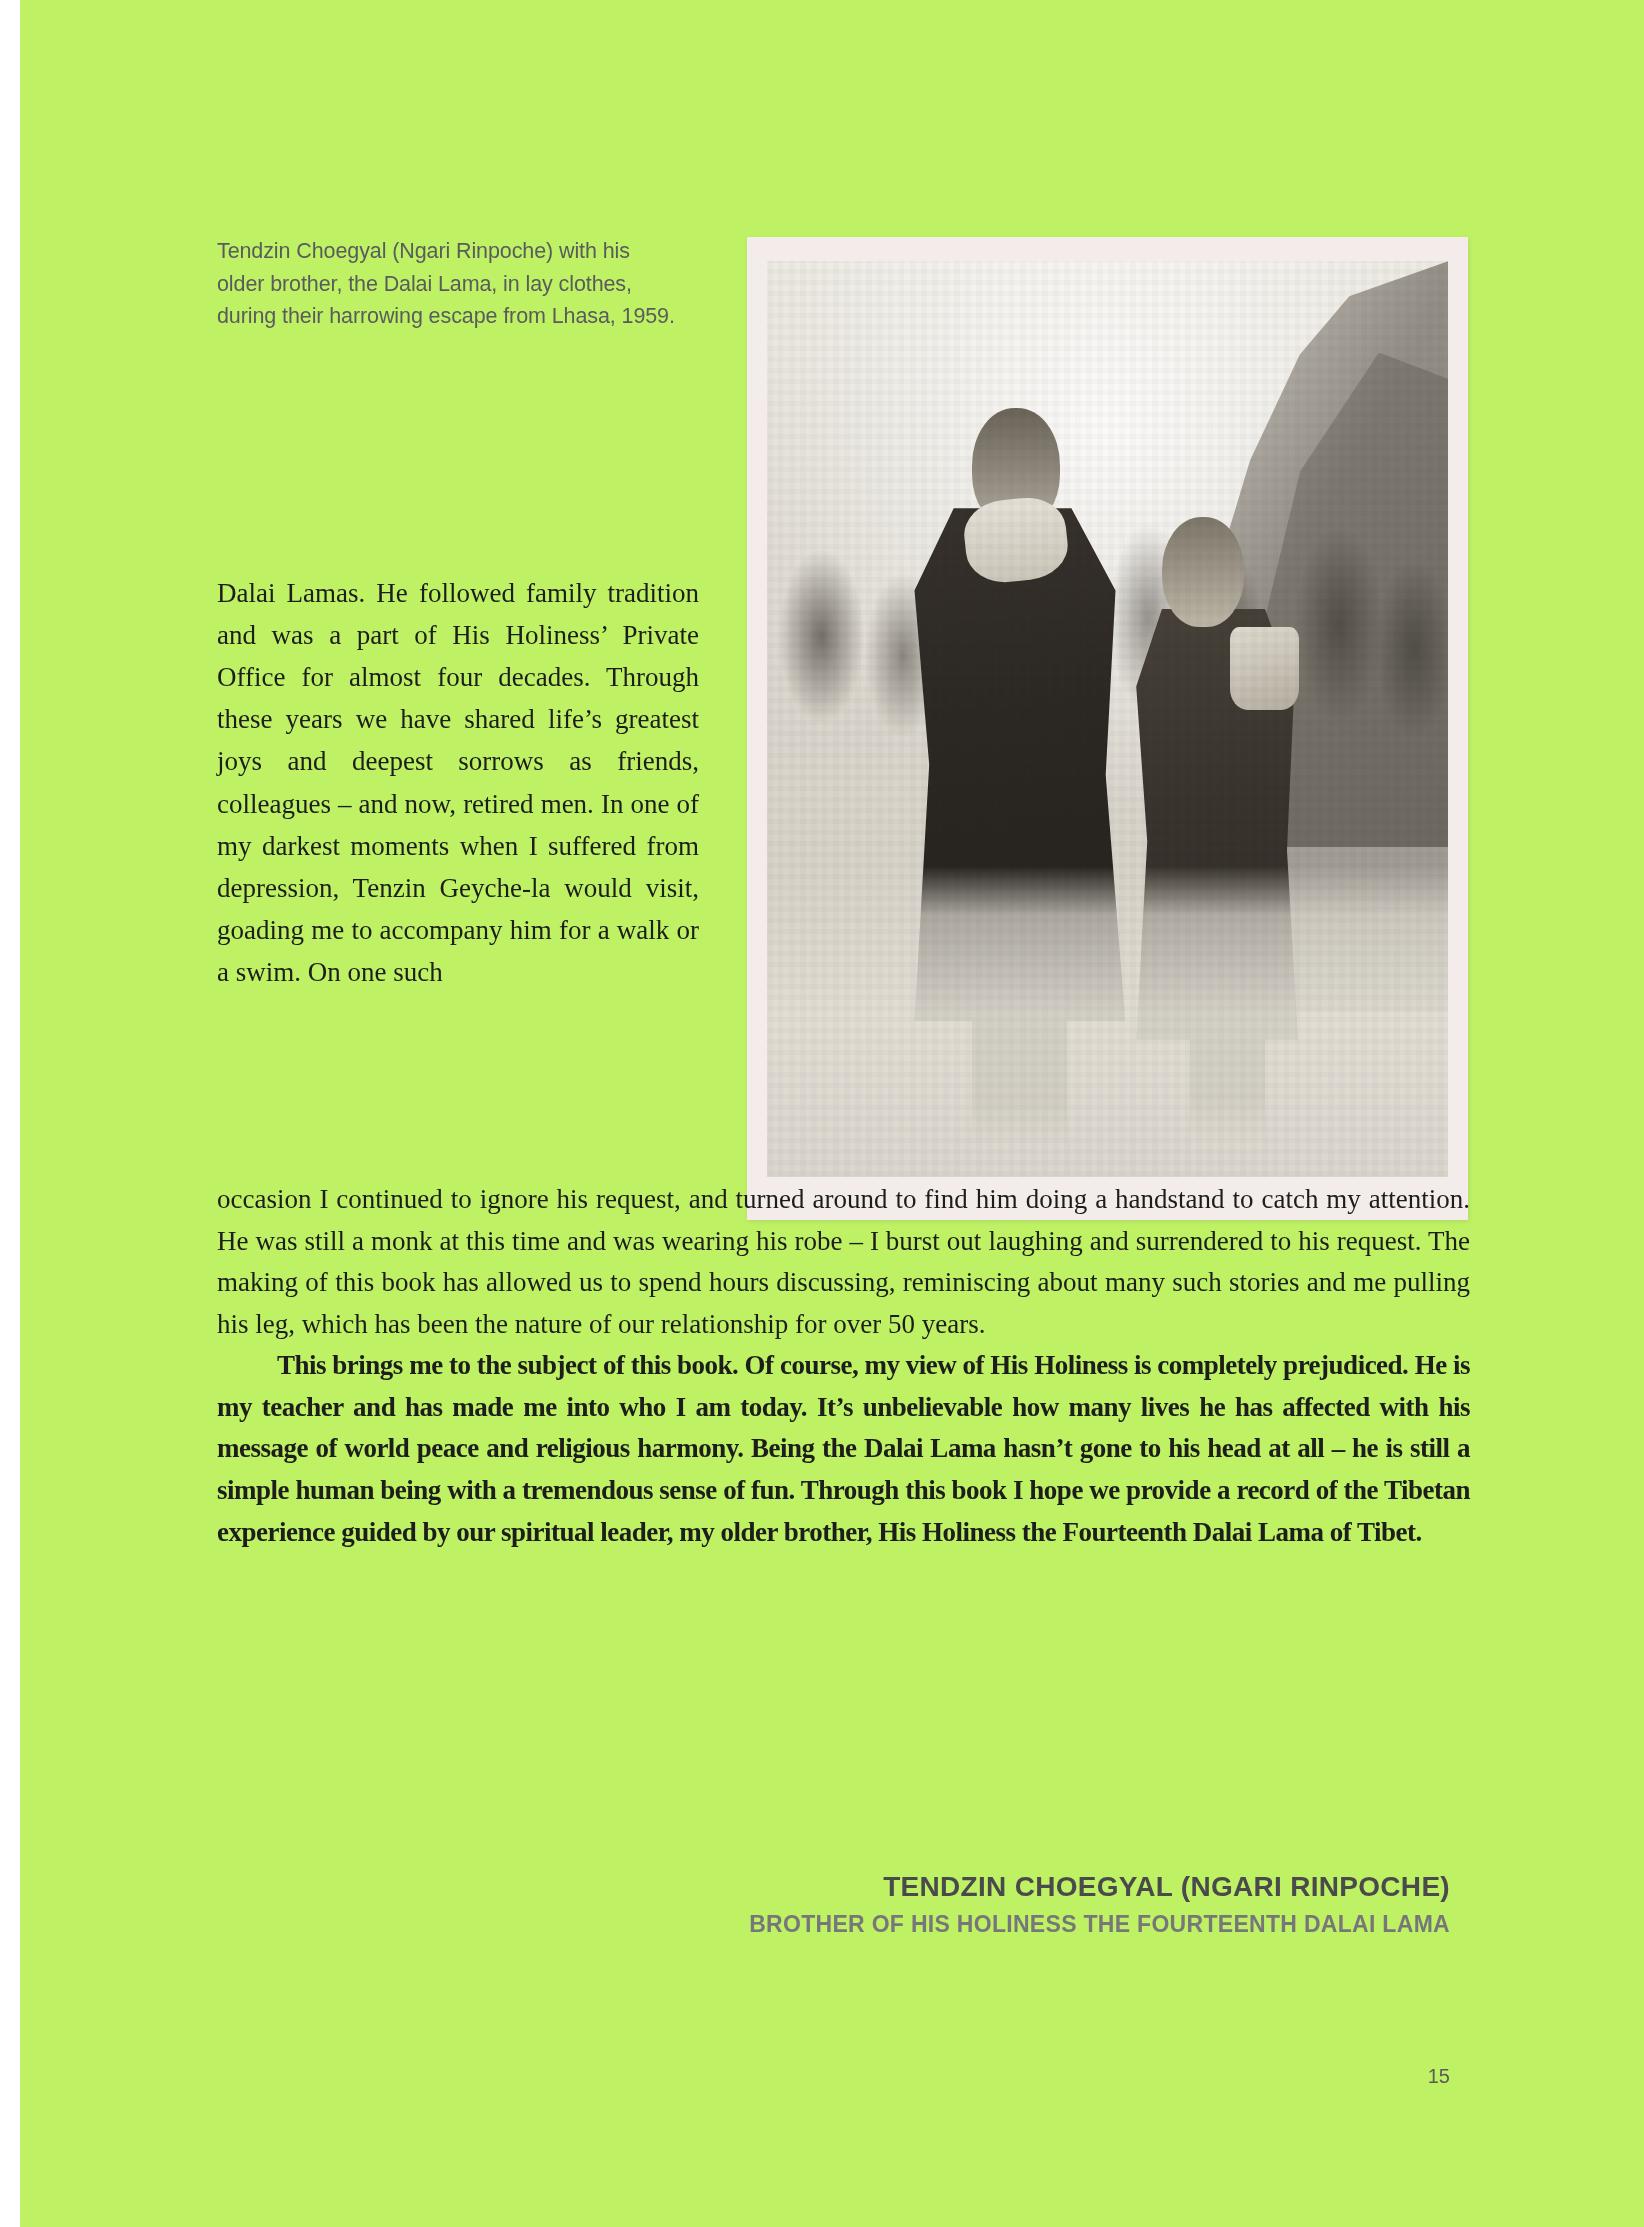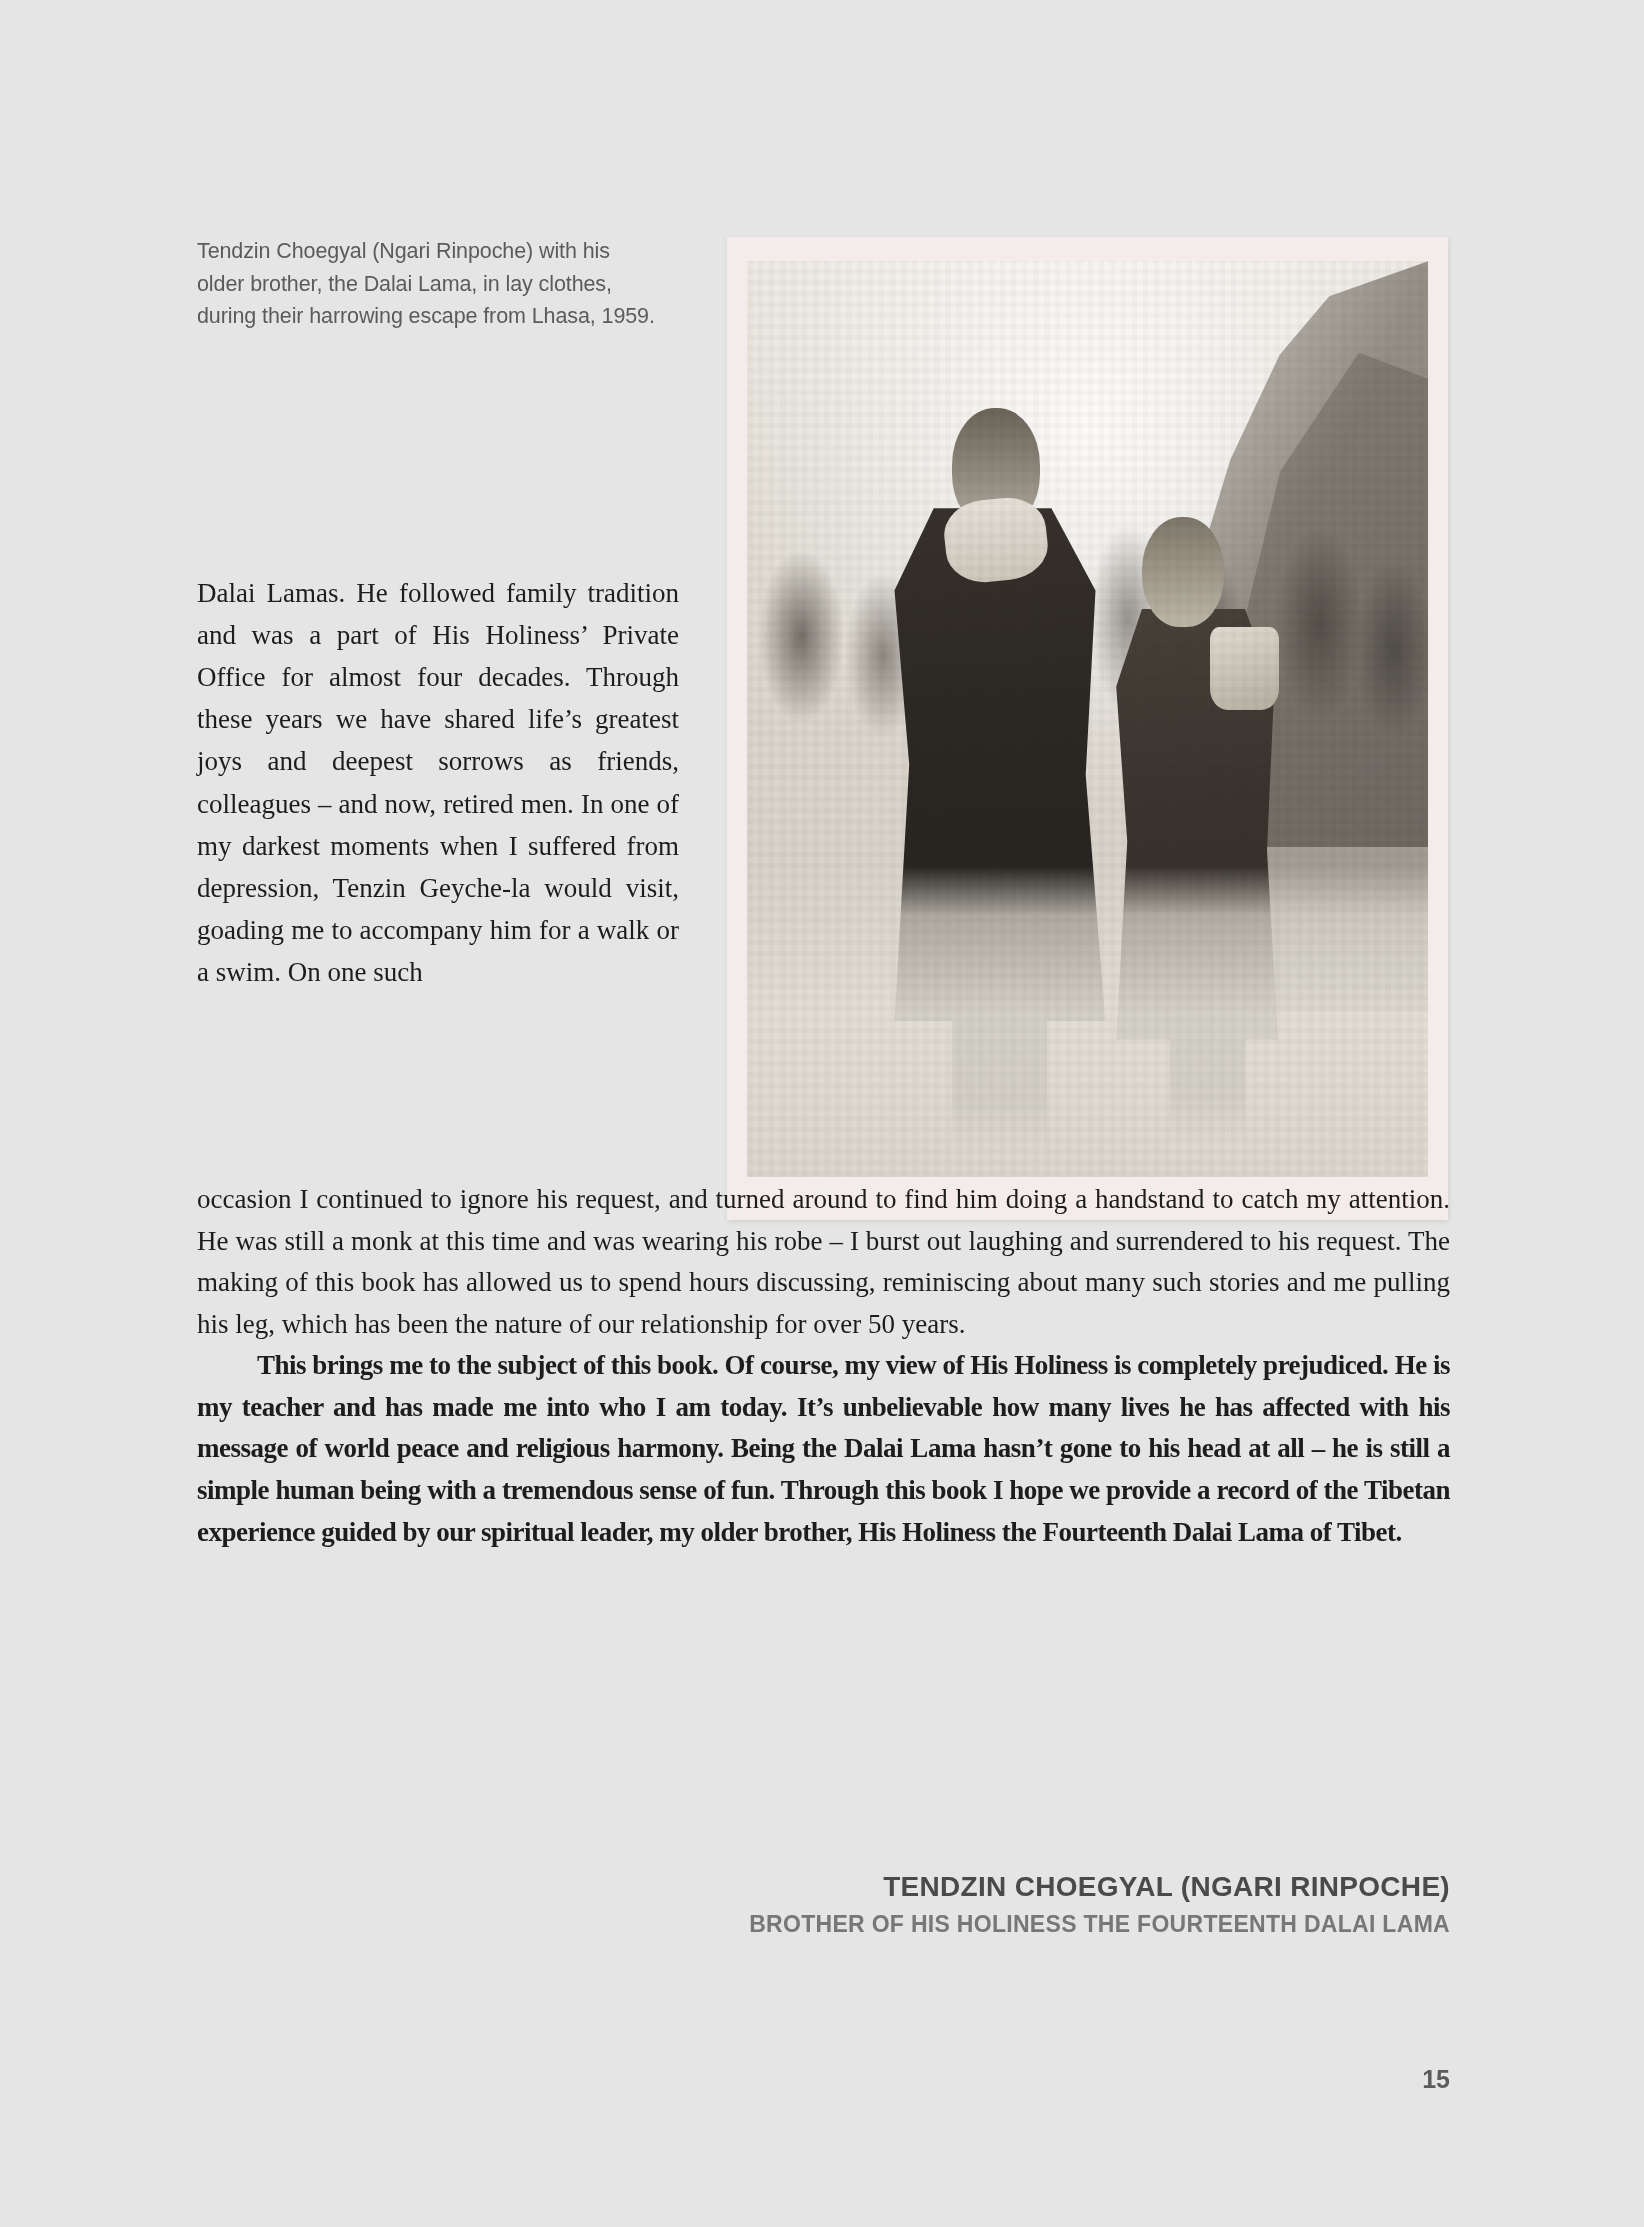--- a/index.html
+++ b/index.html
@@ -11,21 +11,22 @@
     width: 1645px;
     height: 2227px;
     position: relative;
     font-family: "Liberation Serif", serif;
     overflow: hidden;
   }
 
   .page {
     position: absolute;
     inset: 0;
-    background: #e5e5e5;
+    background: #bef264;
+    margin-left: 20px;
   }
 
   
   .caption {
     position: absolute;
     left: 197px;
     top: 235px;
     width: 463px;
     font-family: "Liberation Sans", sans-serif;
     font-weight: 300;
@@ -219,22 +220,22 @@
     line-height: 1.22;
     margin-top: 6.5px;
   }
 
   
   .page-number {
     position: absolute;
     right: 195px;
     top: 2065px;
     font-family: "Liberation Sans", sans-serif;
-    font-weight: 700;
-    font-size: 25px;
+    font-weight: 400;
+    font-size: 20px;
     color: #5b5b5d;
   }
 </style>
 </head>
 <body>
 
 <div class="page">
 
   <div class="caption">Tendzin Choegyal (Ngari Rinpoche) with his older brother, the Dalai Lama, in lay clothes, during their harrowing escape from Lhasa, 1959.</div>
 

